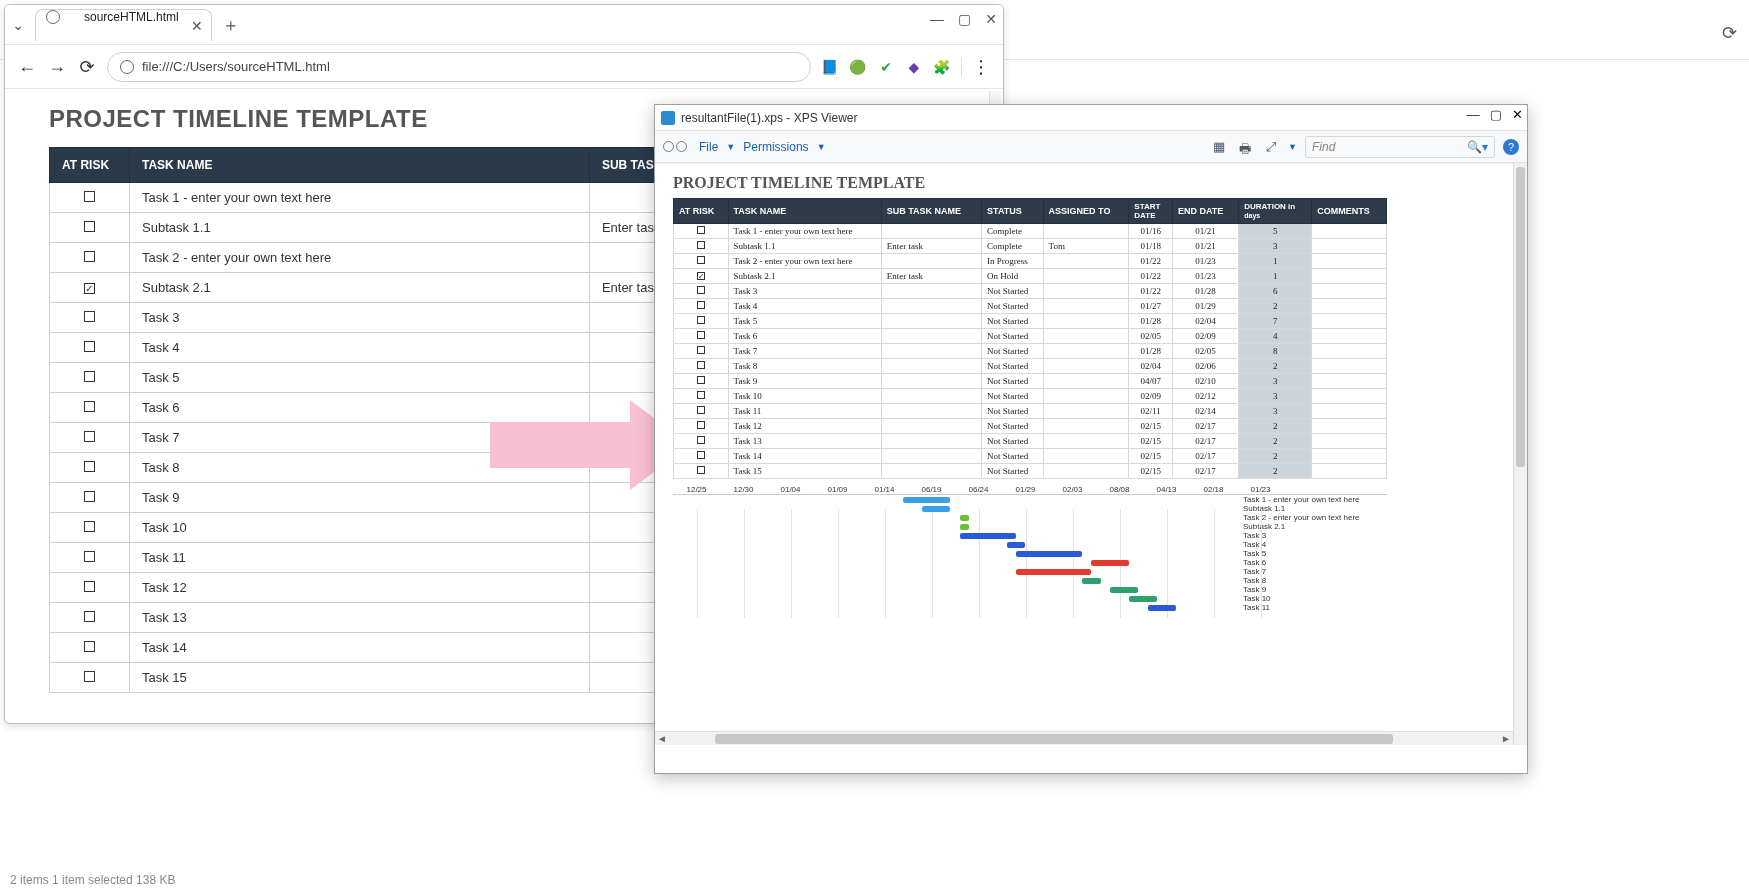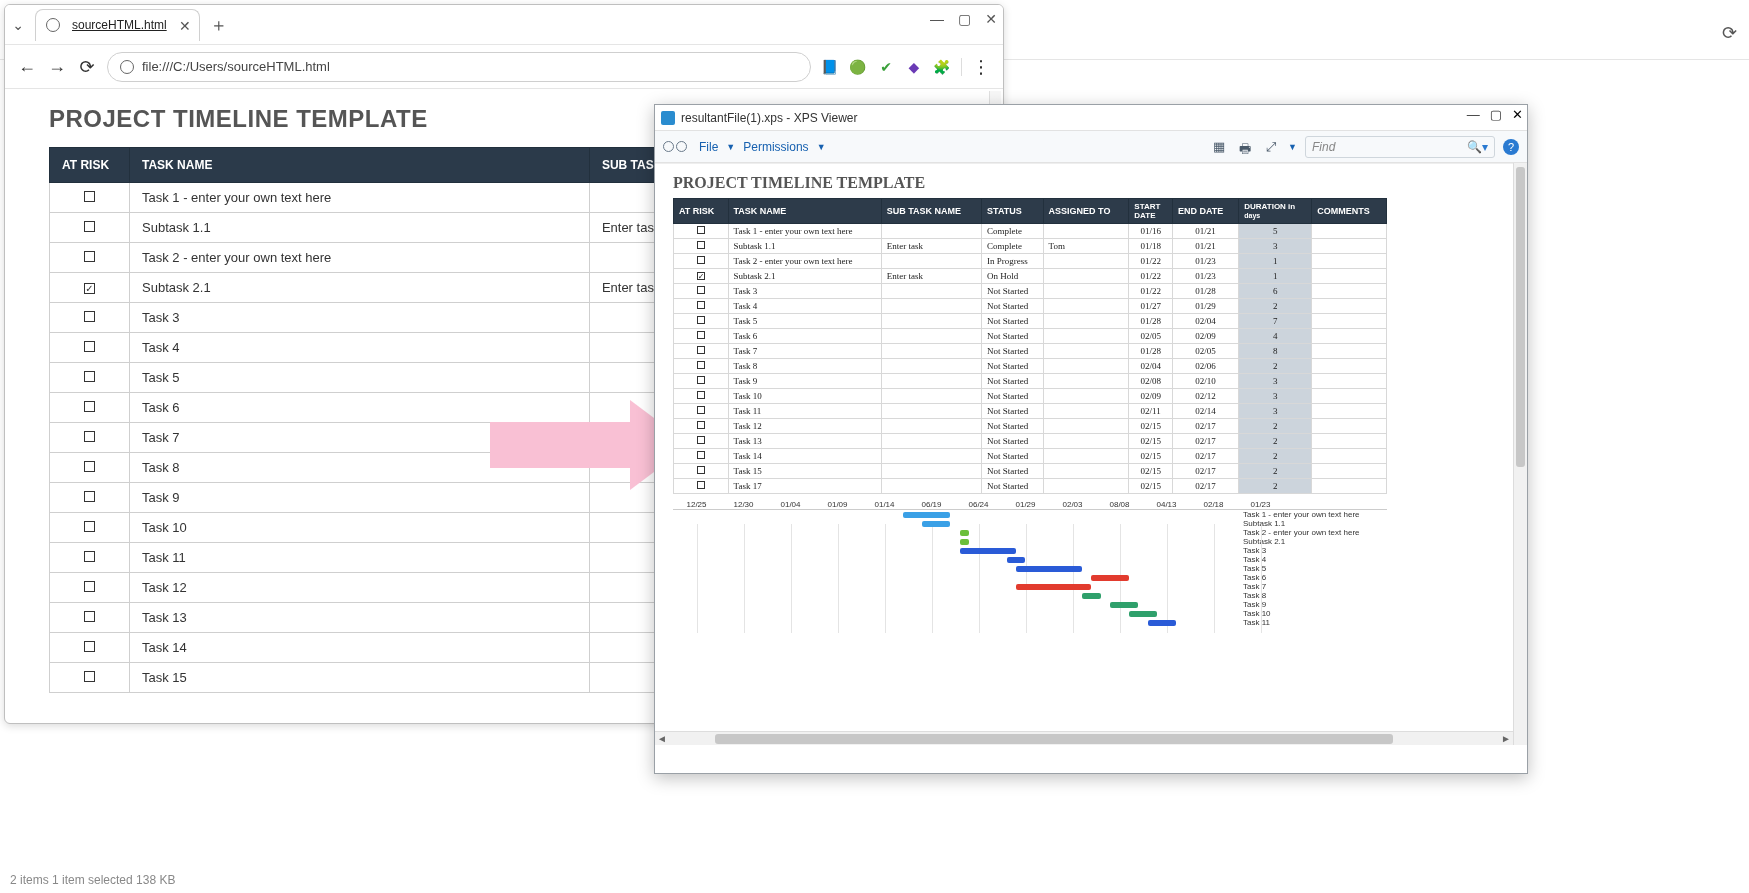--- a/index.html
+++ b/index.html
@@ -7,21 +7,21 @@
   .stage{position:relative;width:1749px;height:893px;overflow:hidden;background:#fff;}
   
   .bg-browser{position:absolute;left:0;top:0;right:0;height:60px;border-bottom:1px solid #e5e5e5;}
   .bg-browser .refresh{position:absolute;right:12px;top:22px;font-size:18px;color:#555;}
   
   .status-bar{position:absolute;left:10px;bottom:6px;font-size:12px;color:#888;}
   
   .chrome{position:absolute;left:4px;top:4px;width:1000px;height:720px;background:#fff;border:1px solid #bfbfbf;border-radius:6px;box-shadow:0 2px 8px rgba(0,0,0,.15);overflow:hidden;}
   .chrome .titlebar{height:40px;background:#fff;border-bottom:1px solid #e5e5e5;display:flex;align-items:center;position:relative;}
   .chrome .chev{width:26px;text-align:center;font-size:14px;color:#555;}
-  .chrome .tab{display:flex;align-items:center;gap:12px;height:32px;padding:0 32px 0 10px;border:1px solid #d0d0d0;border-bottom:none;border-radius:8px 8px 0 0;background:#fff;position:relative;margin-left:4px;font-size:12px;text-decoration:underline;}
+  .chrome .tab{display:flex;gap:24px;height:32px;padding:0 32px 0 10px;border:1px solid #d0d0d0;border-bottom:none;border-radius:8px 8px 0 0;background:#fff;position:relative;margin-left:4px;font-size:12px;}
   .chrome .tab .globe{width:14px;height:14px;border:1px solid #666;border-radius:50%;position:relative;}
   .chrome .tab .close{position:absolute;right:8px;top:8px;font-size:14px;color:#555;}
   .chrome .newtab{margin-left:10px;font-size:18px;color:#555;}
   .chrome .winbtns{position:absolute;right:6px;top:6px;display:flex;gap:14px;font-size:14px;color:#555;}
   .chrome .toolbar{height:44px;display:flex;align-items:center;gap:10px;padding:0 12px;border-bottom:1px solid #e5e5e5;}
   .toolbar .nav{width:20px;text-align:center;font-size:18px;color:#333;}
   .toolbar .omnibox{flex:1;height:30px;border:1px solid #cfcfcf;border-radius:16px;display:flex;align-items:center;padding:8px 12px;font-size:13px;color:#444;gap:8px;}
   .toolbar .omnibox .globe{width:14px;height:14px;border:1px solid #666;border-radius:50%;}
   .toolbar .ext{display:flex;gap:10px;align-items:center;}
   .ext .icon{width:18px;height:18px;display:inline-flex;align-items:center;justify-content:center;font-size:14px;}
@@ -400,21 +400,21 @@
                 <td class="c">02/06</td>
                 <td class="c dur">2</td>
                 <td></td>
               </tr>
               <tr>
                 <td class="c"><span class="cbox"></span></td>
                 <td>Task 9</td>
                 <td></td>
                 <td>Not Started</td>
                 <td></td>
-                <td class="c">02/08</td>
+                <td class="c">04/07</td>
                 <td class="c">02/10</td>
                 <td class="c dur">3</td>
                 <td></td>
               </tr>
               <tr>
                 <td class="c"><span class="cbox"></span></td>
                 <td>Task 10</td>
                 <td></td>
                 <td>Not Started</td>
                 <td></td>
@@ -463,31 +463,20 @@
                 <td>Not Started</td>
                 <td></td>
                 <td class="c">02/15</td>
                 <td class="c">02/17</td>
                 <td class="c dur">2</td>
                 <td></td>
               </tr>
               <tr>
                 <td class="c"><span class="cbox"></span></td>
                 <td>Task 15</td>
-                <td></td>
-                <td>Not Started</td>
-                <td></td>
-                <td class="c">02/15</td>
-                <td class="c">02/17</td>
-                <td class="c dur">2</td>
-                <td></td>
-              </tr>
-              <tr>
-                <td class="c"><span class="cbox"></span></td>
-                <td>Task 17</td>
                 <td></td>
                 <td>Not Started</td>
                 <td></td>
                 <td class="c">02/15</td>
                 <td class="c">02/17</td>
                 <td class="c dur">2</td>
                 <td></td>
               </tr>
             </tbody>
         </table>

